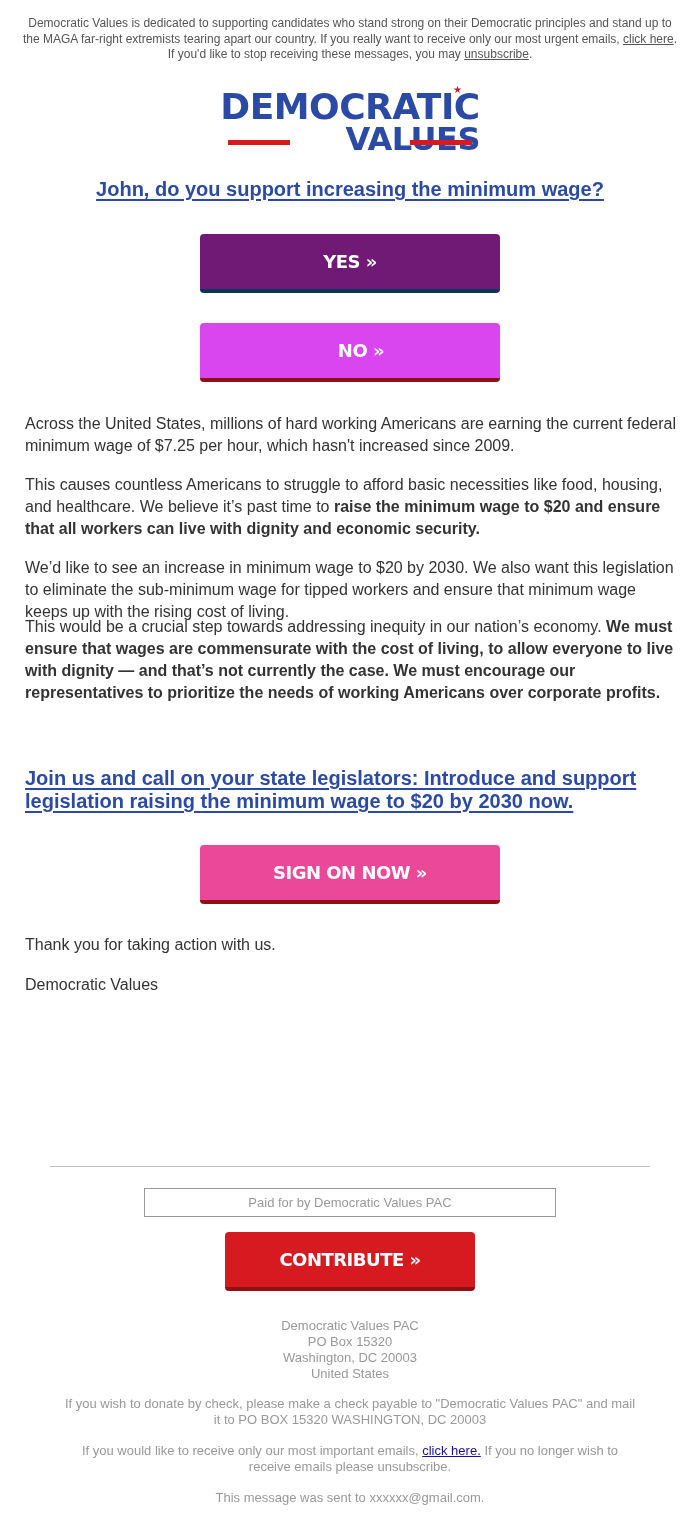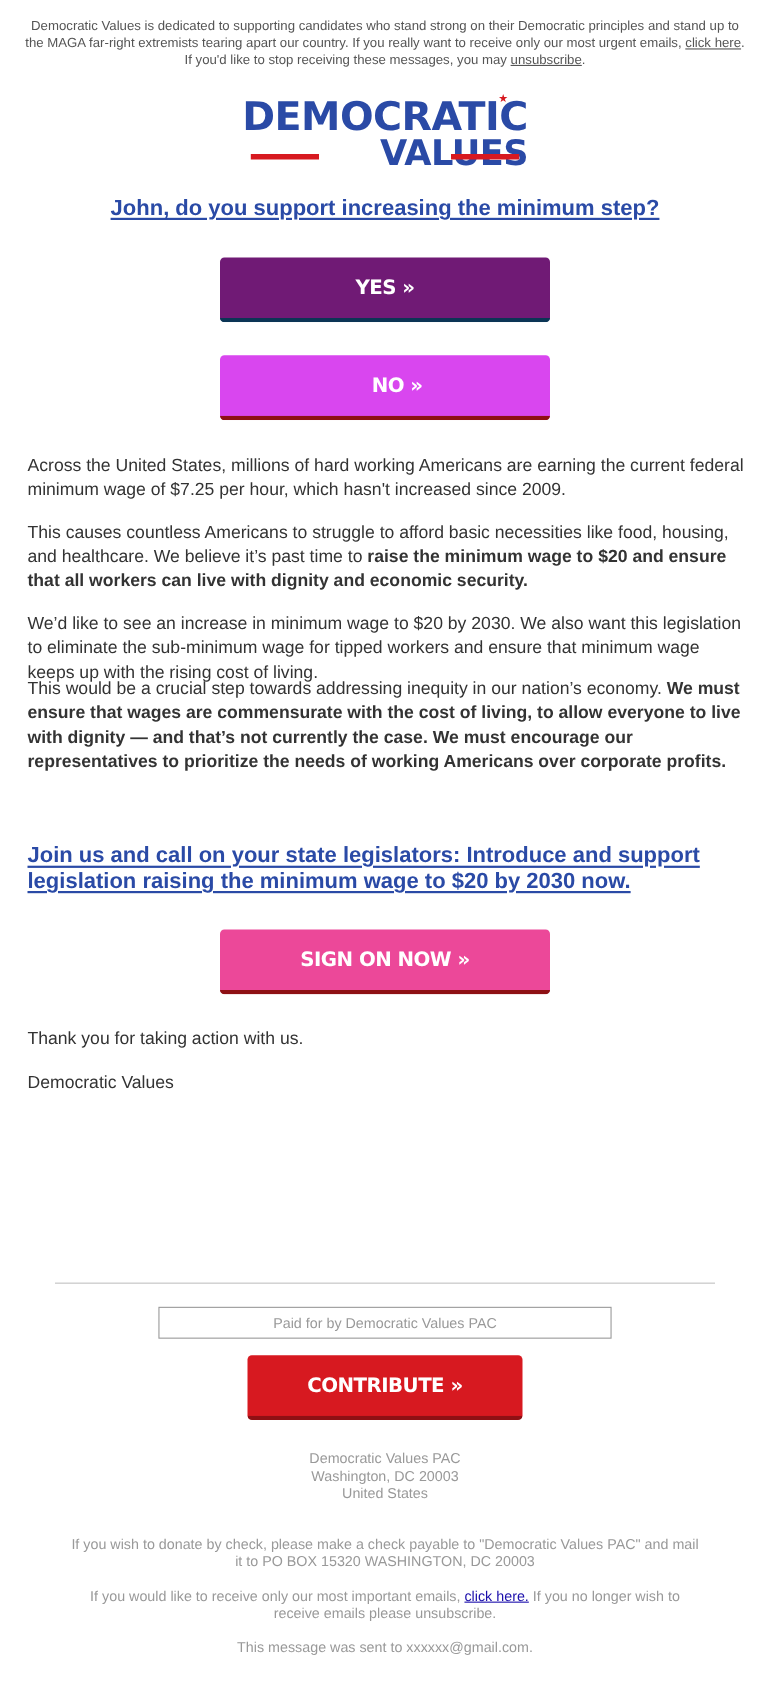--- a/index.html
+++ b/index.html
@@ -78,21 +78,21 @@
 
 <div class="logo">
   <div class="word1">DEMOCRATIC</div>
   <div class="bar left"></div>
   <div class="word2">VALUES</div>
   <div class="bar right"></div>
   <span class="star">★</span>
 </div>
 
 <div class="question">
-  <a href="#">John, do you support increasing the minimum step?</a>
+  <a href="#">John, do you support increasing the minimum wage?</a>
 </div>
 
 <div class="btn yes">YES »</div>
 <div class="btn no">NO »</div>
 
 <p class="body-text" style="top:413px;">Across the United States, millions of hard working Americans are earning the current federal minimum wage of $7.25 per hour, which hasn't increased since 2009.</p>
 
 <p class="body-text" style="top:474px;">
   <span>This causes countless Americans to struggle to afford basic necessities like food, housing, and healthcare. We believe it’s past time to </span><b>raise the minimum wage to $20 and ensure that all workers can live with dignity and economic security.</b>
 </p>
@@ -113,20 +113,21 @@
 <p class="body-text" style="top:974px;">Democratic Values</p>
 
 <div class="divider"></div>
 
 <div class="paid-box">Paid for by Democratic Values PAC</div>
 
 <div class="btn contribute">CONTRIBUTE »</div>
 
 <div class="footer" style="top:1318px;">
   <div>Democratic Values PAC</div>
+  <div>PO Box 15320</div>
   <div>Washington, DC 20003</div>
   <div>United States</div>
 </div>
 
 <div class="footer" style="top:1396px; left:60px; width:580px;">If you wish to donate by check, please make a check payable to "Democratic Values PAC" and mail it to PO BOX 15320 WASHINGTON, DC 20003</div>
 
 <div class="footer" style="top:1443px; left:70px; width:560px;">
   <span>If you would like to receive only our most important emails, </span><a href="#">click here.</a><span> If you no longer wish to receive emails please unsubscribe.</span>
 </div>
 

